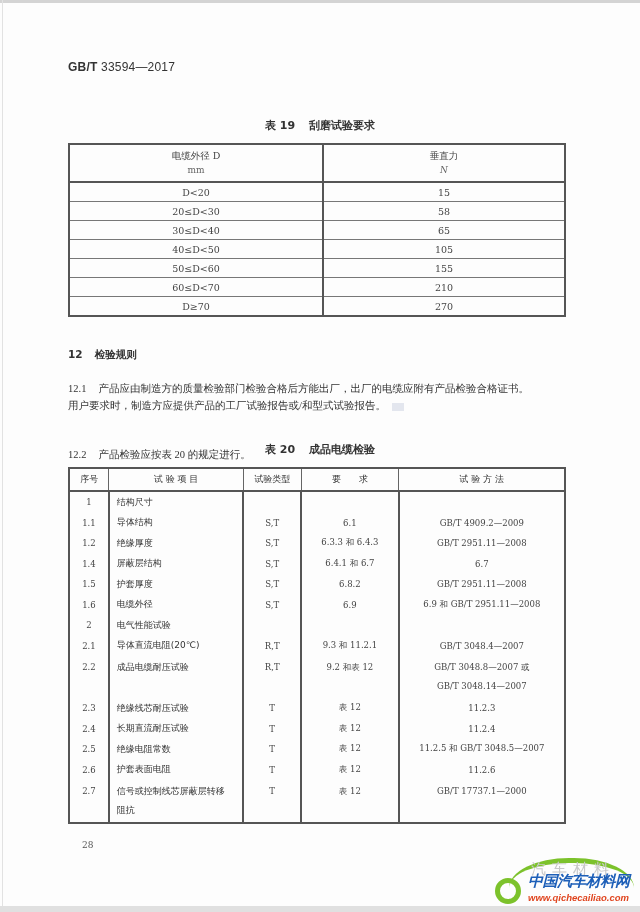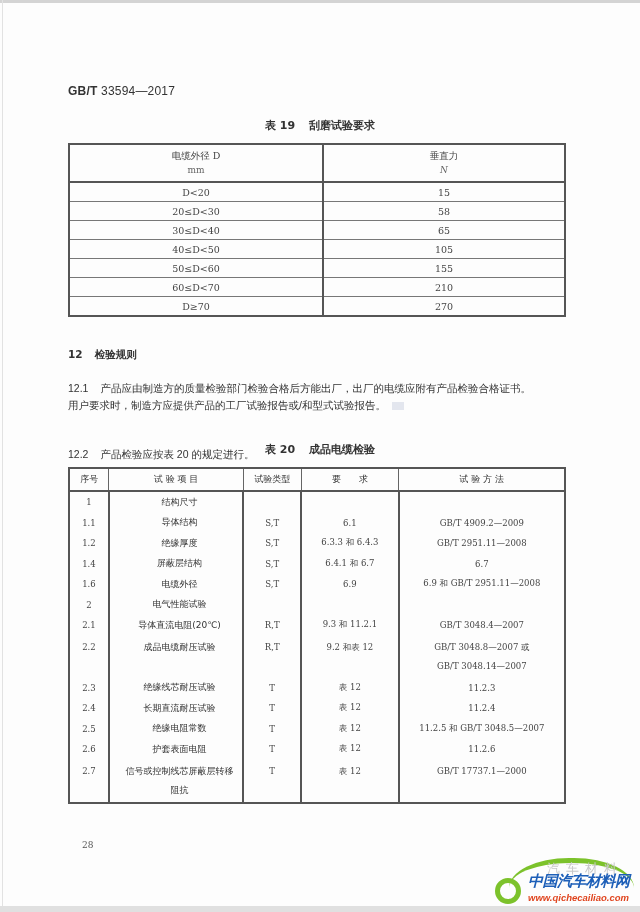--- a/index.html
+++ b/index.html
@@ -7,21 +7,21 @@
     width: 640px; height: 912px; position: relative; overflow: hidden;
     background: #fdfdfd;
     font-family: "DejaVu Serif", "Liberation Serif", serif;
     color: #2a2a2a;
   }
   .page-border-top { position: absolute; left: 0; top: 0; width: 640px; height: 3px; background: #d4d4d4; }
   .page-border-left { position: absolute; left: 2px; top: 0; width: 1px; height: 912px; background: #e2e2e2; }
   .page-border-bottom { position: absolute; left: 0; top: 906px; width: 640px; height: 6px; background: #e0e0e0; }
 
   .std-code {
-    position: absolute; left: 68px; top: 84px;
+    position: absolute; left: 68px; top: 60px;
     font-family: "Liberation Sans", sans-serif; font-size: 12px; font-weight: bold;
     color: #333; letter-spacing: 0.2px;
   }
   .std-code .num { font-weight: normal; }
 
   .table-caption {
     position: absolute; left: 0; width: 640px; text-align: center;
     font-family: "DejaVu Sans", sans-serif; font-size: 11px; font-weight: bold; color: #333;
   }
   .table-caption .sp { display: inline-block; width: 14px; }
@@ -39,40 +39,40 @@
   table.t19 .unit { font-style: italic; color: #666; font-size: 9px; }
   table.t19 .unit-plain { color: #666; font-size: 9px; }
 
   .section-heading {
     position: absolute; left: 68px; top: 348px;
     font-family: "DejaVu Sans", sans-serif; font-size: 10.5px; font-weight: bold; color: #333;
   }
   .section-heading .sp { display: inline-block; width: 12px; }
   .para {
     position: absolute; left: 68px; width: 500px;
-    font-family: Liberation Sans, sans-serif; font-size: 10.5px; color: #333; line-height: 17px;
+    font-family: Liberation Serif, serif; font-size: 10.5px; color: #333; line-height: 17px;
   }
   .para .sp { display: inline-block; width: 12px; }
   .hl-mark { display: inline-block; width: 12px; height: 8px; background: #e3e6ee; margin-left: 6px; vertical-align: middle; }
 
   table.t20 {
     position: absolute; left: 68px; top: 467px; width: 498px;
     border-collapse: collapse; border: 2px solid #555;
     font-size: 8.5px; color: #444;
   }
   table.t20 th {
     font-weight: normal; height: 19px; border: 1px solid #666;
     border-bottom: 2px solid #555; font-family: "DejaVu Sans", sans-serif; font-size: 9px; color: #333;
   }
   table.t20 td {
     border-left: 2px solid #555; border-right: 2px solid #555;
     border-top: none; border-bottom: none;
     height: 20.5px; text-align: center; vertical-align: middle; padding: 0;
   }
-  table.t20 td.item { text-align: center; padding-left: 7px; font-family: "DejaVu Sans", sans-serif; font-size: 9px; color: #333; }
+  table.t20 td.item { text-align: left; padding-left: 7px; font-family: "DejaVu Sans", sans-serif; font-size: 9px; color: #333; }
   table.t20 tr.tall td { height: 40px; line-height: 19px; }
   table.t20 tr.tall td.top { vertical-align: top; padding-top: 2px; }
   table.t20 col.c-no { width: 40px; }
   table.t20 col.c-item { width: 135px; }
   table.t20 col.c-type { width: 58px; }
   table.t20 col.c-req { width: 98px; }
   table.t20 col.c-meth { width: 167px; }
 
   .page-number {
     position: absolute; left: 82px; top: 840px;
@@ -93,22 +93,22 @@
     position: absolute; left: 33px; top: 14px;
     font-family: "DejaVu Sans", sans-serif; font-size: 15px; font-weight: bold;
     font-style: italic; color: #1d5fb8; letter-spacing: -0.5px;
   }
   .watermark .url {
     position: absolute; left: 33px; top: 34px;
     font-family: "Liberation Sans", sans-serif; font-size: 9.5px; font-weight: bold;
     font-style: italic; color: #e0451f;
   }
   .watermark .faint {
-    position: absolute; left: 52px; top: 2px;
-    font-family: "DejaVu Sans", sans-serif; font-size: 13px; color: #c8c8c8;
+    position: absolute; left: 36px; top: 2px;
+    font-family: "DejaVu Sans", sans-serif; font-size: 15px; color: #c8c8c8;
     letter-spacing: 6px;
   }
 </style>
 </head>
 <body>
 
 <div class="page-border-top"></div>
 <div class="page-border-left"></div>
 
 <div class="std-code">
@@ -222,20 +222,27 @@
     <td>GB/T 2951.11—2008</td>
   </tr>
   <tr>
     <td>1.4</td>
     <td class="item">屏蔽层结构</td>
     <td>S,T</td>
     <td>6.4.1 和 6.7</td>
     <td>6.7</td>
   </tr>
   <tr>
+    <td>1.5</td>
+    <td class="item">护套厚度</td>
+    <td>S,T</td>
+    <td>6.8.2</td>
+    <td>GB/T 2951.11—2008</td>
+  </tr>
+  <tr>
     <td>1.6</td>
     <td class="item">电缆外径</td>
     <td>S,T</td>
     <td>6.9</td>
     <td>6.9 和 GB/T 2951.11—2008</td>
   </tr>
   <tr>
     <td>2</td>
     <td class="item">电气性能试验</td>
     <td></td>

